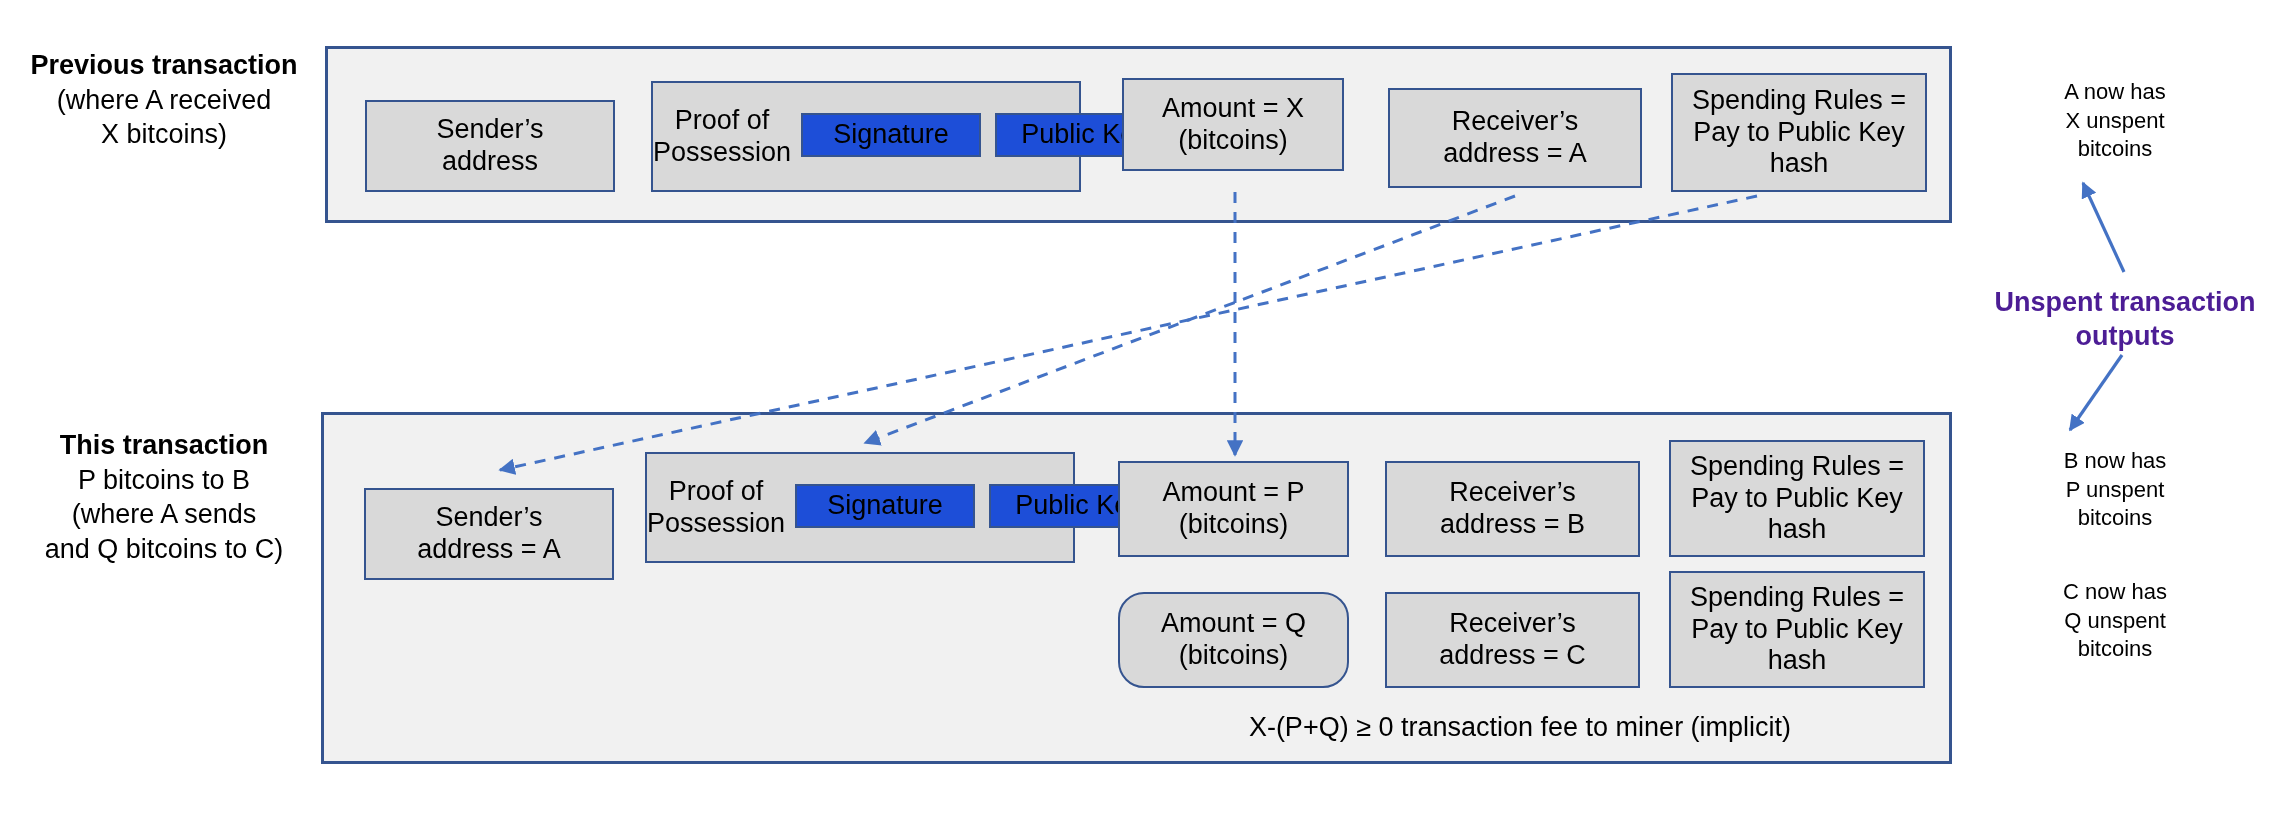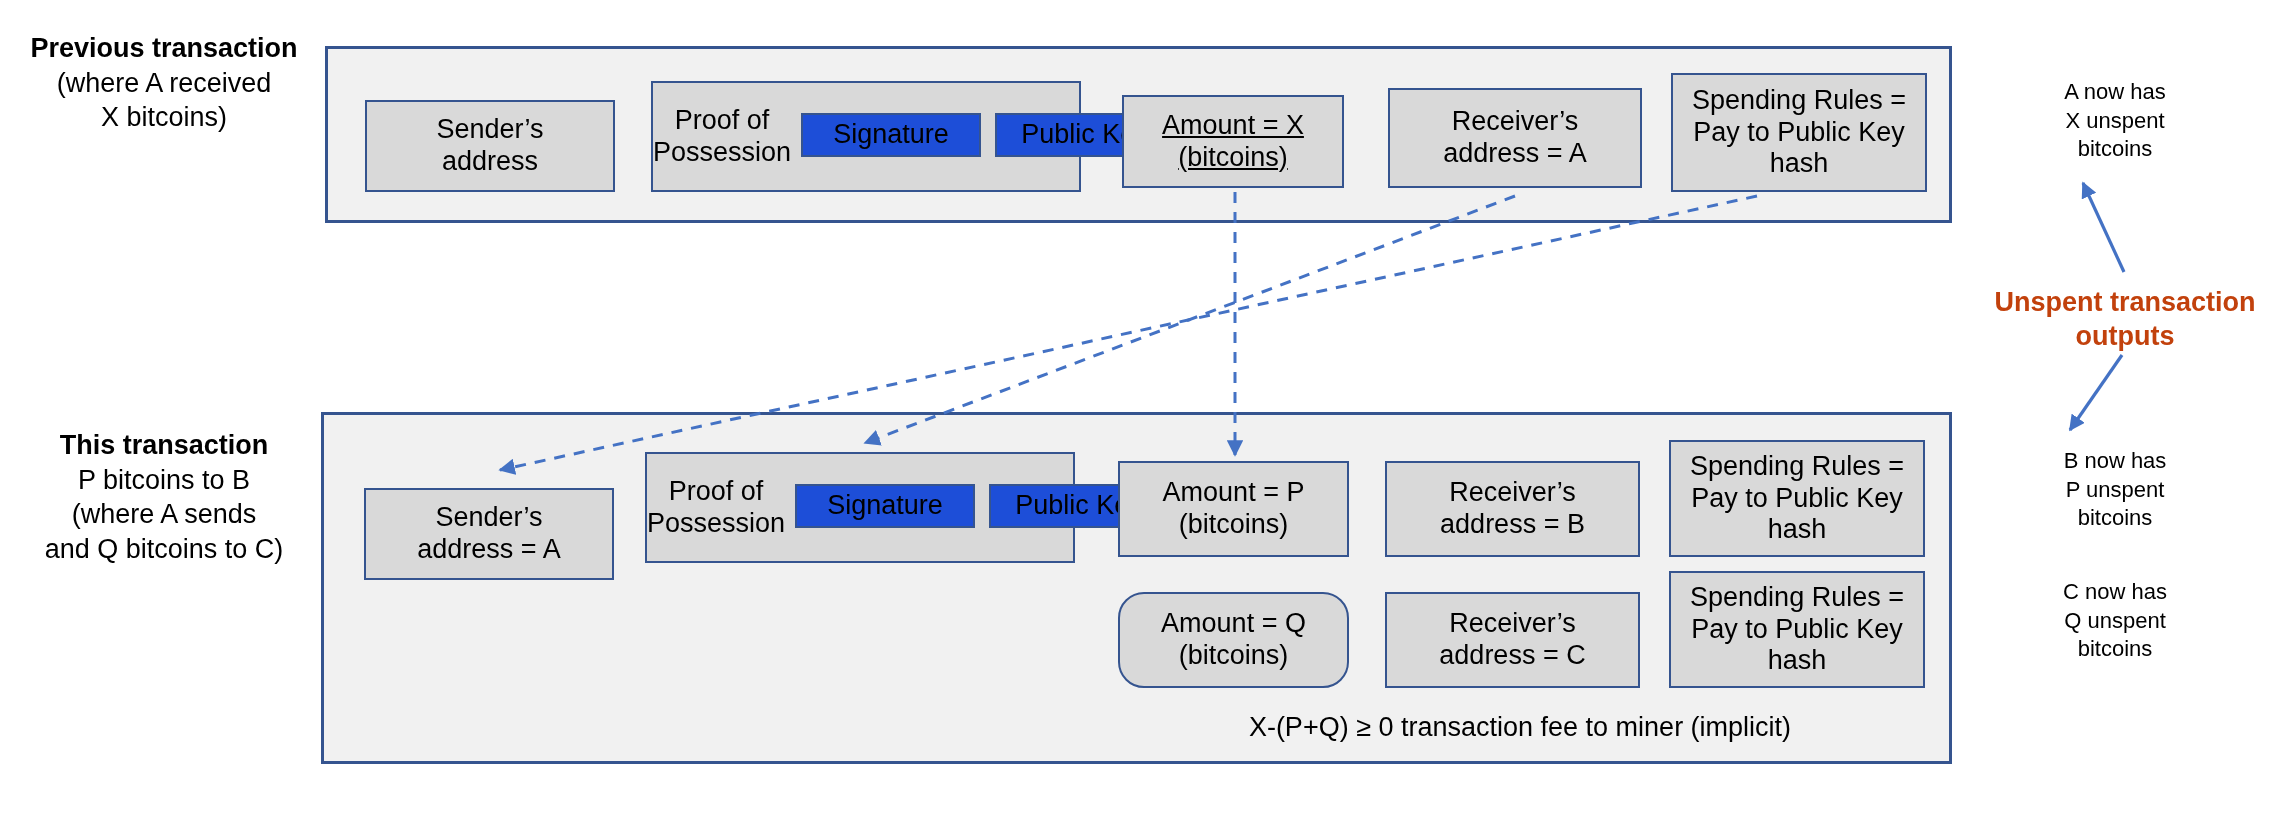--- a/index.html
+++ b/index.html
@@ -87,21 +87,21 @@
   .note {
     text-align: center;
     font-size: 22px;
     line-height: 1.30;
   }
   .utxo-label {
     text-align: center;
     font-size: 27px;
     line-height: 1.25;
     font-weight: bold;
-    color: #c2410c;
+    color: #4c1d95;
   }
   .fee-text {
     font-size: 27px;
     text-align: center;
     white-space: nowrap;
   }
 
   svg.overlay {
     position: absolute;
     left: 0;
@@ -109,21 +109,21 @@
     width: 2296px;
     height: 814px;
     pointer-events: none;
   }
 </style>
 </head>
 <body>
 
 <div id="canvas">
 
-  <div class="abs side-label" style="left:14px; top:31px; width:300px;">
+  <div class="abs side-label" style="left:14px; top:48px; width:300px;">
     <div class="bold">Previous transaction</div>
     <div>(where A received</div>
     <div>X bitcoins)</div>
   </div>
 
   <div class="abs txn-box" style="left:325px; top:46px; width:1627px; height:177px;"></div>
 
   <div class="abs field" style="left:365px; top:100px; width:250px; height:92px;">
     <div>
       <div>Sender’s</div>
@@ -132,21 +132,21 @@
   </div>
 
   <div class="abs pop" style="left:651px; top:81px; width:430px; height:111px;">
     <div class="pop-title">Proof of Possession</div>
     <div class="pop-row">
       <div class="pop-chip" style="width:180px;height:44px;">Signature</div>
       <div class="pop-chip" style="width:180px;height:44px;">Public Key</div>
     </div>
   </div>
 
-  <div class="abs field" style="left:1122px; top:95px; width:222px; height:93px;text-decoration:underline;">
+  <div class="abs field" style="left:1122px; top:78px; width:222px; height:93px;">
     <div>
       <div>Amount = X</div>
       <div>(bitcoins)</div>
     </div>
   </div>
 
   <div class="abs field" style="left:1388px; top:88px; width:254px; height:100px;">
     <div>
       <div>Receiver’s</div>
       <div>address = A</div>

